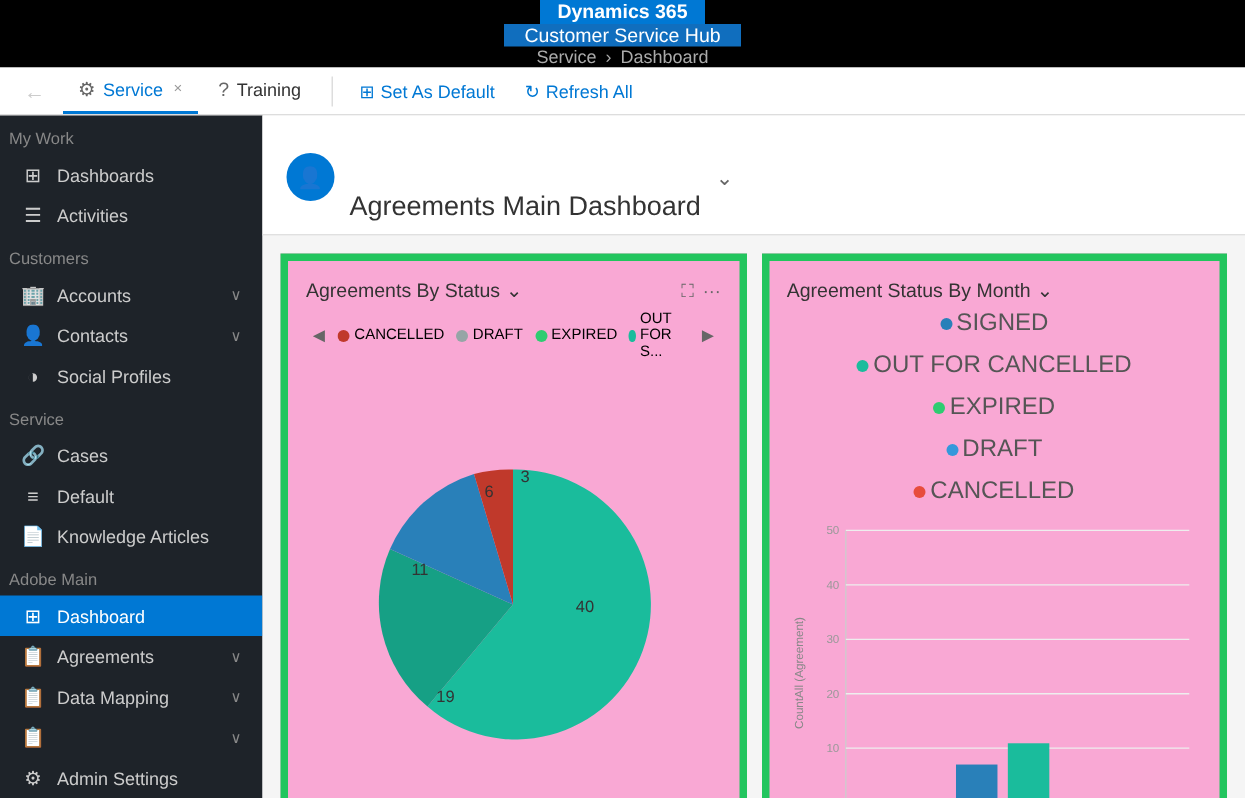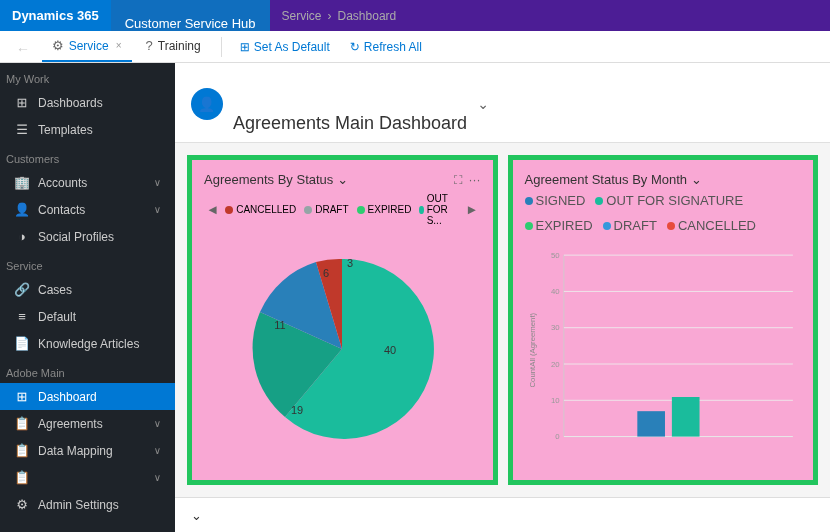--- a/index.html
+++ b/index.html
@@ -2,22 +2,23 @@
 <html><head>
   <meta charset="utf-8">
   <style>
     * { box-sizing: border-box; margin: 0; padding: 0; }
     body { font-family: 'Segoe UI', sans-serif; font-size: 12px; background: #f0f0f0; overflow: hidden; width: 830px; height: 532px; }
 
     
     .top-nav {
       display: flex;
       align-items: center;
-      height: 31px;
-      background: #4c1d95;
+      height: 45px;
+      background: #000000;
+      flex-direction: column;
     }
     .top-nav-dynamics {
       background: #0078d4;
       padding: 0 12px;
       height: 100%;
       display: flex;
       align-items: center;
       color: white;
       font-size: 13px;
       font-weight: 600;
@@ -186,22 +187,23 @@
     }
     .chart-actions { display: flex; gap: 6px; color: #666; cursor: pointer; font-size: 12px; }
 
     
     .legend {
       display: flex;
       align-items: center;
       gap: 10px;
       flex-wrap: wrap;
       margin-bottom: 8px;
-      font-size: 13px;
+      font-size: 16px;
       color: #555;
+      flex-direction: column;
     }
     .legend-item { display: flex; align-items: center; gap: 3px; }
     .legend-dot { width: 8px; height: 8px; border-radius: 50%; }
 
     
     .pie-container {
       flex: 1;
       display: flex;
       align-items: center;
       justify-content: center;
@@ -309,21 +311,21 @@
     <div class="sidebar-section-title">My Work</div>
     <div class="sidebar-item">
       <div class="sidebar-item-left">
         <span class="sidebar-icon">⊞</span>
         <span>Dashboards</span>
       </div>
     </div>
     <div class="sidebar-item">
       <div class="sidebar-item-left">
         <span class="sidebar-icon">☰</span>
-        <span>Templates</span>
+        <span>Activities</span>
       </div>
     </div>
 
     <div class="sidebar-section-title">Customers</div>
     <div class="sidebar-item">
       <div class="sidebar-item-left">
         <span class="sidebar-icon">🏢</span>
         <span>Accounts</span>
       </div>
       <span class="sidebar-arrow">∨</span>
@@ -472,21 +474,21 @@
           </div>
         </div>
 
         <div class="legend">
           <div class="legend-item">
             <div class="legend-dot" style="background:#2980b9"></div>
             <span>SIGNED</span>
           </div>
           <div class="legend-item">
             <div class="legend-dot" style="background:#1abc9c"></div>
-            <span>OUT FOR SIGNATURE</span>
+            <span>OUT FOR CANCELLED</span>
           </div>
           <div class="legend-item">
             <div class="legend-dot" style="background:#2ecc71"></div>
             <span>EXPIRED</span>
           </div>
           <div class="legend-item">
             <div class="legend-dot" style="background:#3498db"></div>
             <span>DRAFT</span>
           </div>
           <div class="legend-item">

